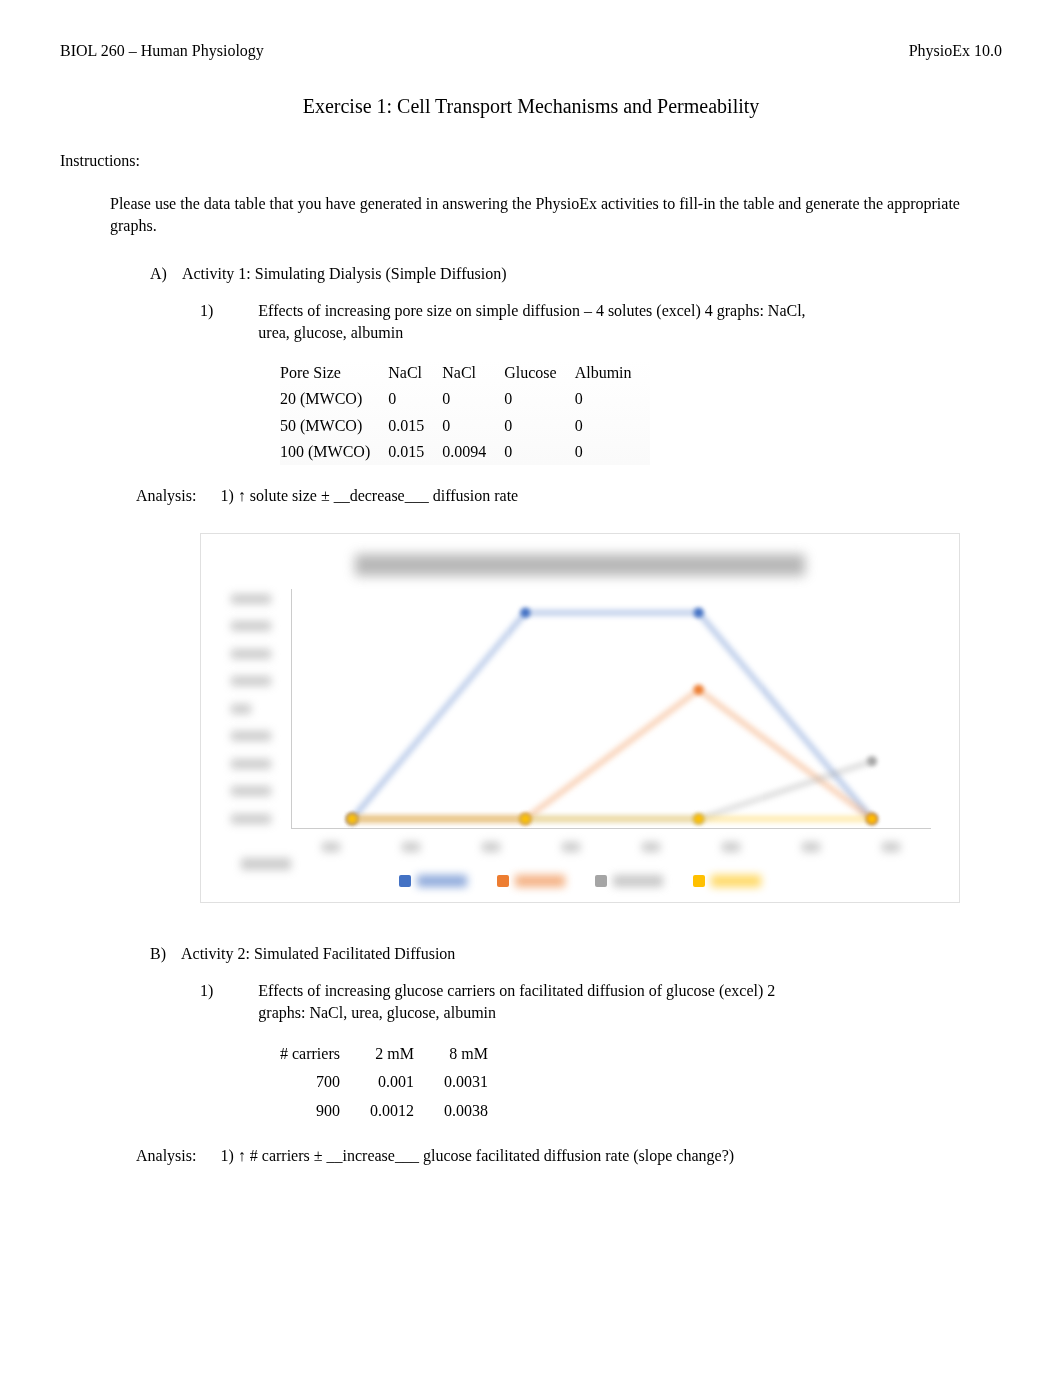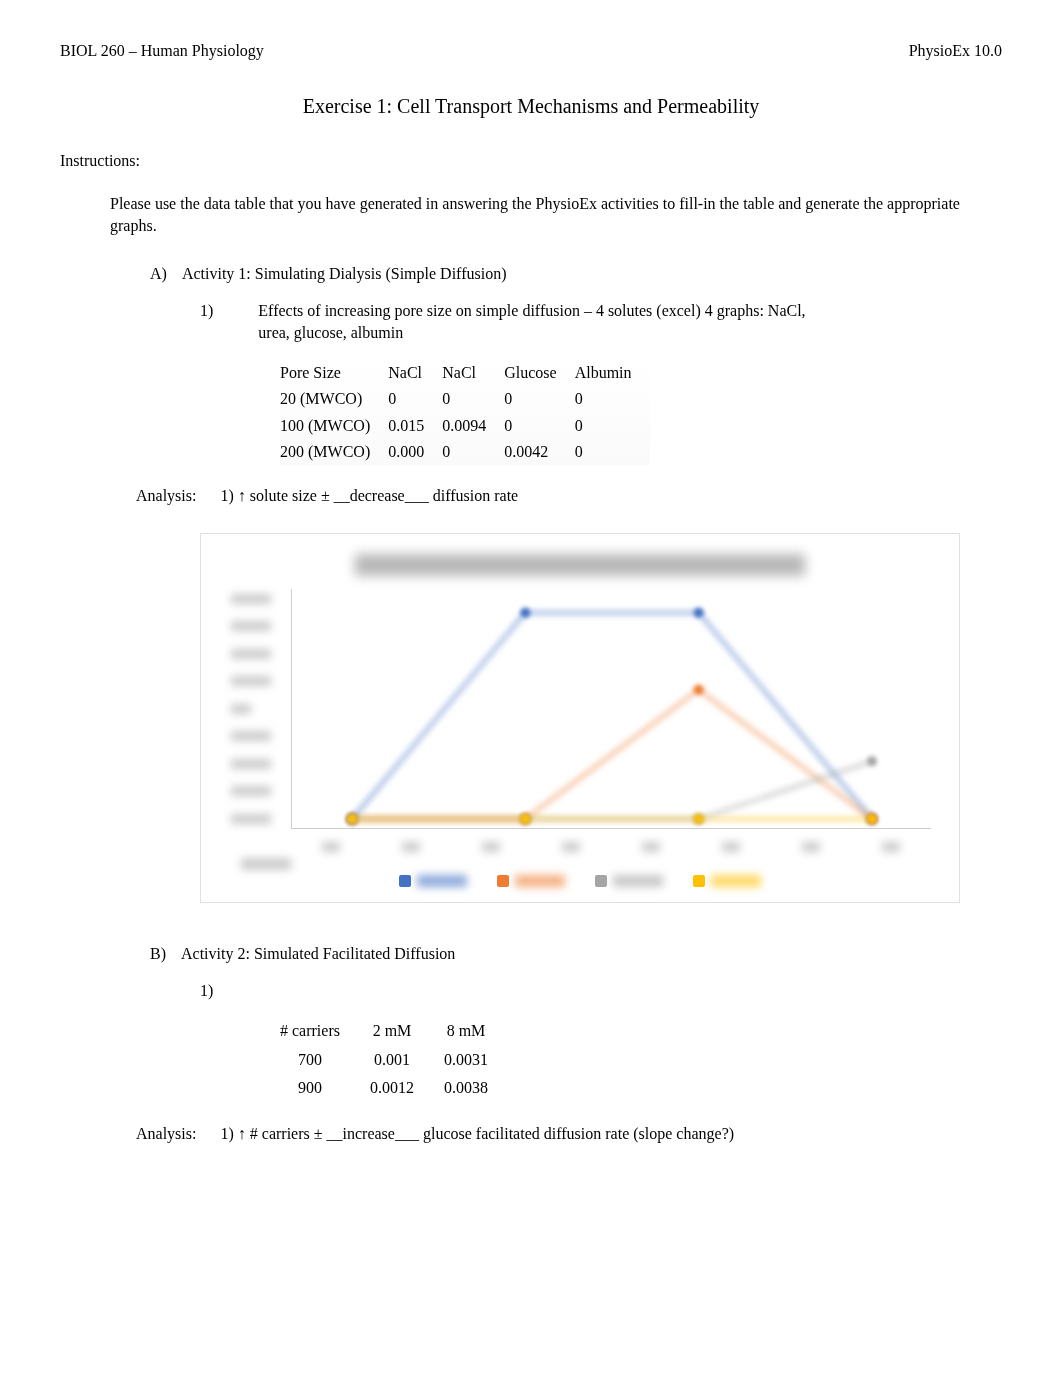--- a/index.html
+++ b/index.html
@@ -152,21 +152,21 @@
       opacity: 0.5;
     }
     .small-table {
       margin-left: 220px;
       margin-top: 10px;
       margin-bottom: 20px;
       border-collapse: collapse;
     }
     .small-table td, .small-table th {
       padding: 3px 30px 3px 0;
-      text-align: center;
+      text-align: right;
       font-weight: normal;
     }
     .category-label-blur {
       position: absolute;
       bottom: 32px;
       left: 40px;
       width: 50px;
       height: 12px;
       background: #999;
       filter: blur(4px);
@@ -207,31 +207,31 @@
     <th>Albumin</th>
   </tr>
   <tr>
     <td>20 (MWCO)</td>
     <td>0</td>
     <td>0</td>
     <td>0</td>
     <td>0</td>
   </tr>
   <tr>
+    <td>50 (MWCO)</td>
+    <td>0.015</td>
+    <td>0</td>
+    <td>0</td>
+    <td>0</td>
+  </tr>
+  <tr>
     <td>100 (MWCO)</td>
     <td>0.015</td>
     <td>0.0094</td>
     <td>0</td>
-    <td>0</td>
-  </tr>
-  <tr>
-    <td>200 (MWCO)</td>
-    <td>0.000</td>
-    <td>0</td>
-    <td>0.0042</td>
     <td>0</td>
   </tr>
 </tbody>
   </table>
 
 <div class="analysis">
   <span>Analysis:</span>
   &nbsp;&nbsp;&nbsp;&nbsp;
   <span>1) ↑ solute size   ±  __decrease___  diffusion rate</span>
 </div>
@@ -304,20 +304,21 @@
   </div>
 </div>
 
 <div class="section-item">
   <span class="section-letter">B)</span>
   <span>Activity 2: Simulated Facilitated Diffusion</span>
 </div>
 
 <div class="sub-item">
   <span class="sub-number">1)</span>
+  <span class="sub-text">Effects of increasing glucose carriers on facilitated diffusion of glucose (excel) 2 graphs: NaCl, urea, glucose, albumin</span>
 </div>
 
 <table class="small-table">
   <tbody>
       <tr>
     <th># carriers</th>
     <th>2 mM</th>
     <th>8 mM</th>
   </tr>
   <tr>

